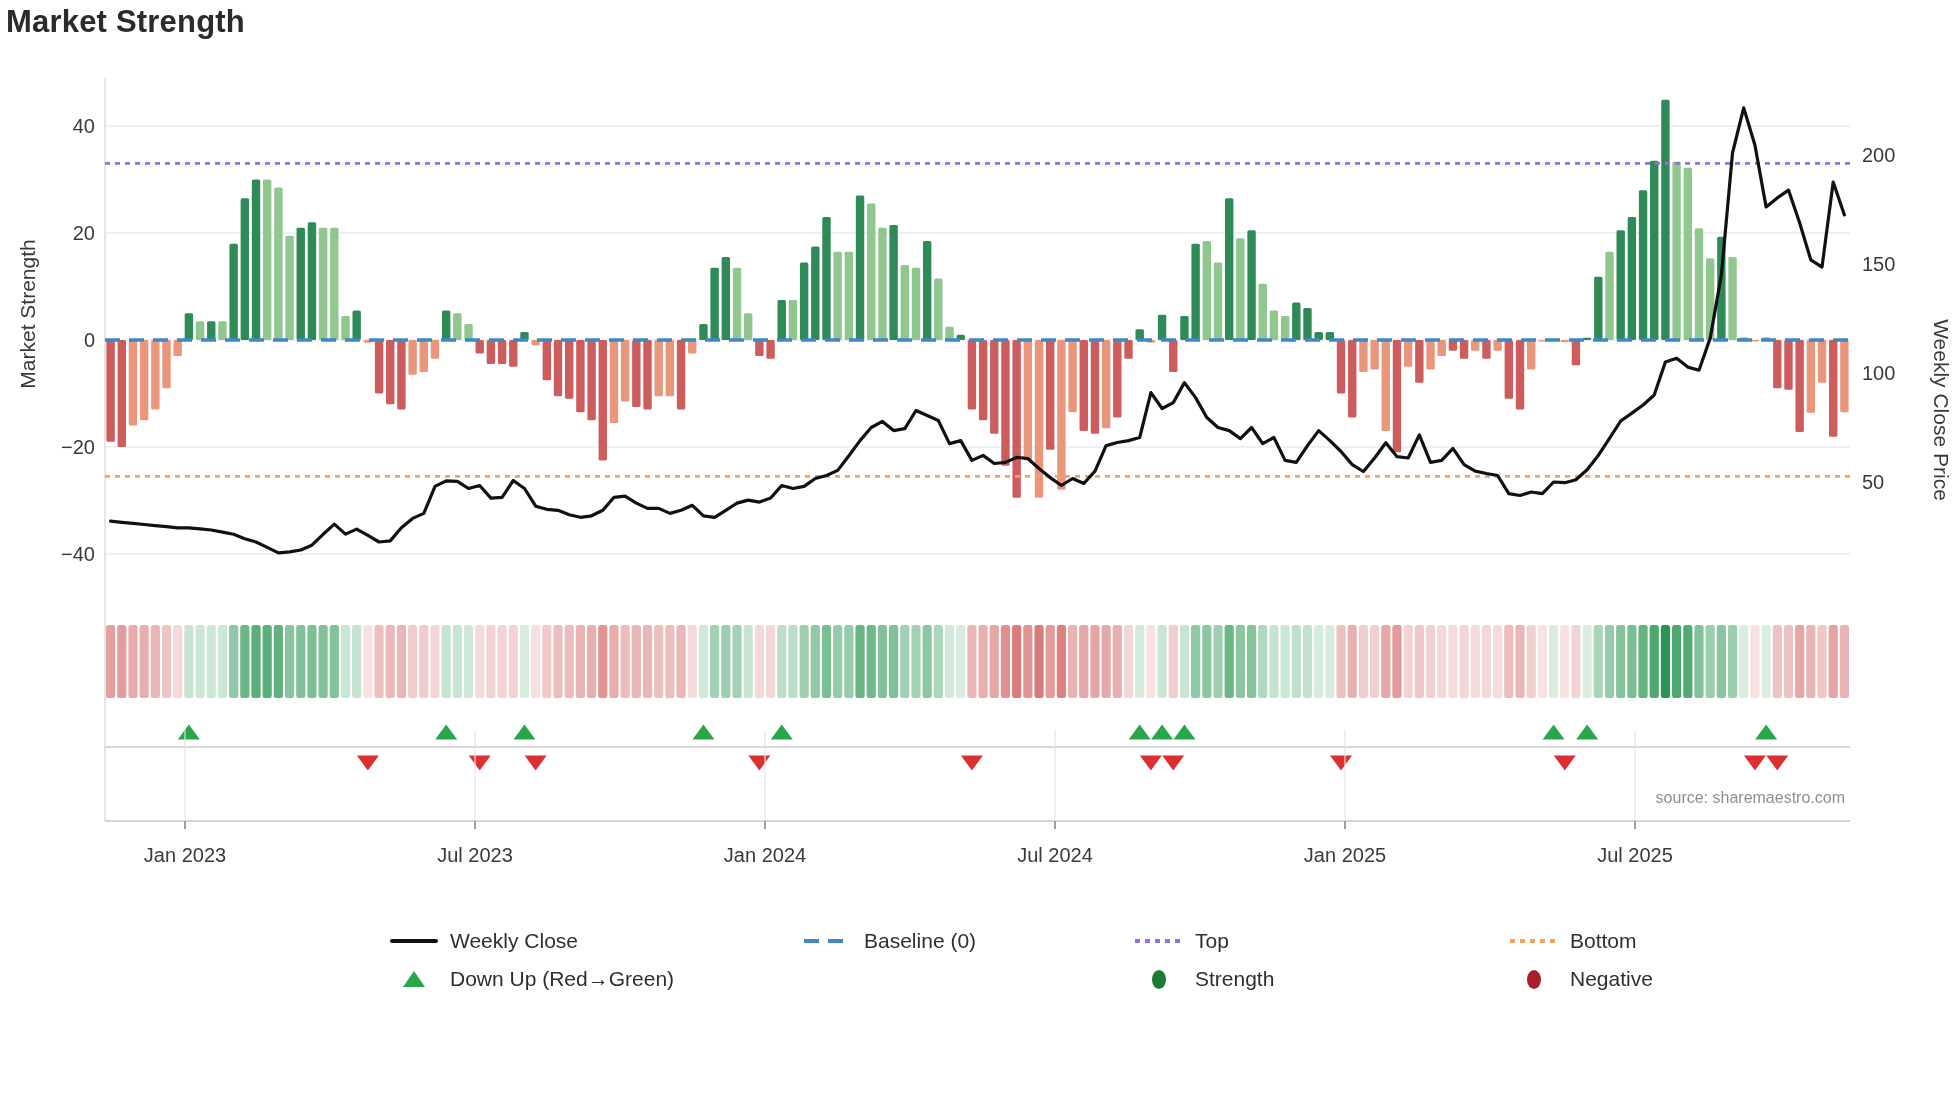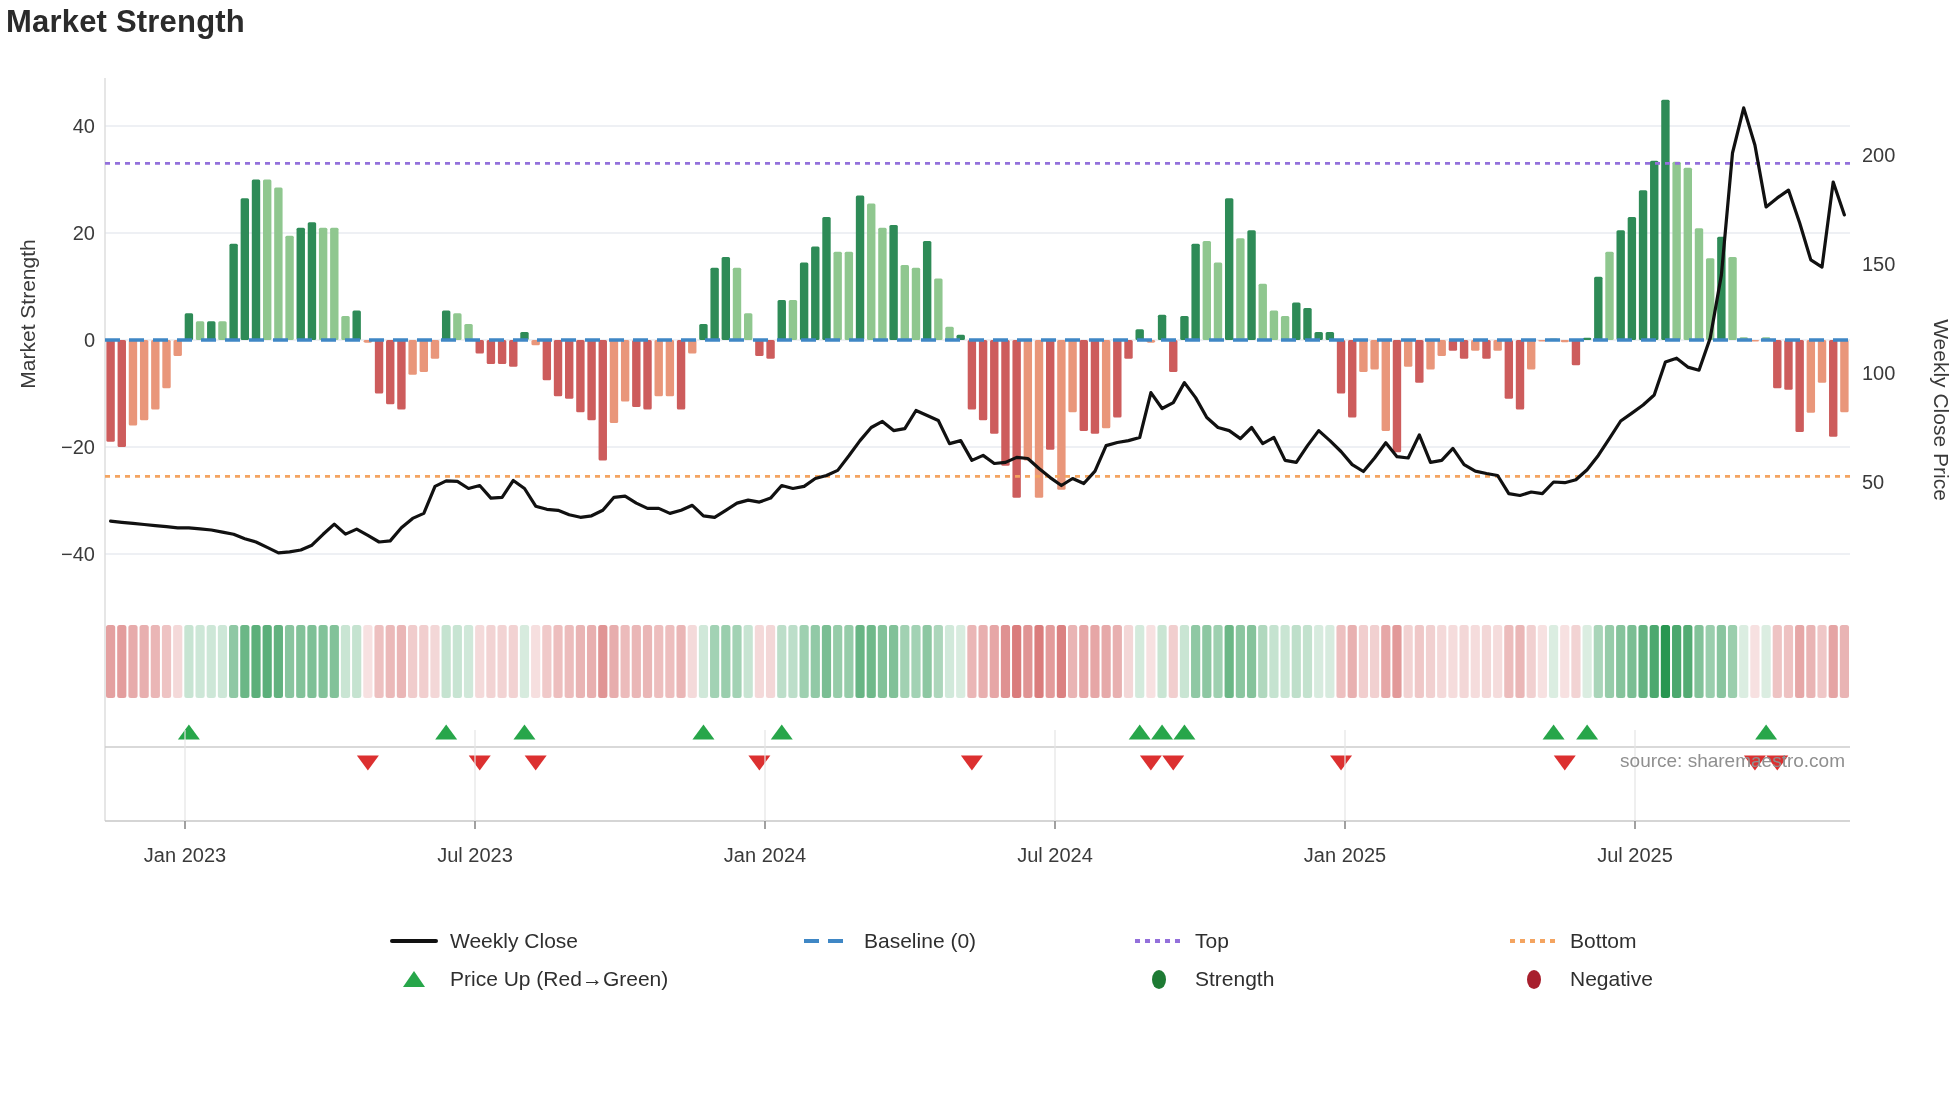--- a/index.html
+++ b/index.html
@@ -2,21 +2,21 @@
 <html><head>
 <meta charset="utf-8">
 <style>
   html,body{margin:0;padding:0;background:#ffffff;}
   #stage{position:relative;width:1960px;height:1102px;background:#ffffff;overflow:hidden;
          font-family:"Liberation Sans","DejaVu Sans",sans-serif;text-decoration:underline;}
   #chart-title{position:absolute;left:6px;top:4px;font-size:31px;font-weight:600;color:#2b2b2b;letter-spacing:.2px;}
   .vlabel{position:absolute;font-size:21px;color:#3a3a3a;white-space:nowrap;}
   #ylabel-left{left:-62px;top:302px;transform:rotate(-90deg);width:180px;text-align:center;}
   #ylabel-right{left:1846px;top:398px;transform:rotate(90deg);transform-origin:center;width:190px;text-align:center;}
-  #src{position:absolute;right:115px;top:750px;font-size:19px;color:#8f8f8f;}
+  #src{position:absolute;right:115px;top:789px;font-size:16px;color:#8f8f8f;}
   svg{position:absolute;left:0;top:0;}
   
   .lg-item{position:absolute;display:flex;align-items:center;gap:12px;height:30px;}
   .lg-label{font-size:21px;color:#2f2f2f;white-space:nowrap;text-align:right;}
   .sw{width:48px;display:flex;align-items:center;justify-content:center;flex:0 0 48px;}
   .sw-line{width:48px;height:4px;background:#111111;border-radius:2px;}
   .sw-dash{width:48px;height:4px;background:repeating-linear-gradient(90deg,#3f87c5 0,#3f87c5 15px,transparent 15px,transparent 24px);}
   .sw-dot-top{width:48px;height:4px;background:repeating-linear-gradient(90deg,#9370db 0,#9370db 5px,transparent 5px,transparent 10px);}
   .sw-dot-bot{width:48px;height:4px;background:repeating-linear-gradient(90deg,#f4a460 0,#f4a460 5px,transparent 5px,transparent 10px);}
   .tri-up{width:0;height:0;border-left:11px solid transparent;border-right:11px solid transparent;border-bottom:16px solid #27a64a;}
@@ -443,21 +443,21 @@
   <div class="lg-item" style="left:1510px;top:926px">
     <span class="sw">
         <span class="sw-dot-bot"></span>
       </span>
     <span class="lg-label">Bottom</span>
   </div>
   <div class="lg-item" style="left:390px;top:964px">
     <span class="sw">
         <span class="tri-up"></span>
       </span>
-    <span class="lg-label">Price Up (Red→Green)</span>
+    <span class="lg-label">Down Up (Red→Green)</span>
   </div>
   <div class="lg-item" style="left:1135px;top:964px">
     <span class="sw">
         <span class="dot-pos"></span>
       </span>
     <span class="lg-label">Strength</span>
   </div>
   <div class="lg-item" style="left:1510px;top:964px">
     <span class="sw">
         <span class="dot-neg"></span>

